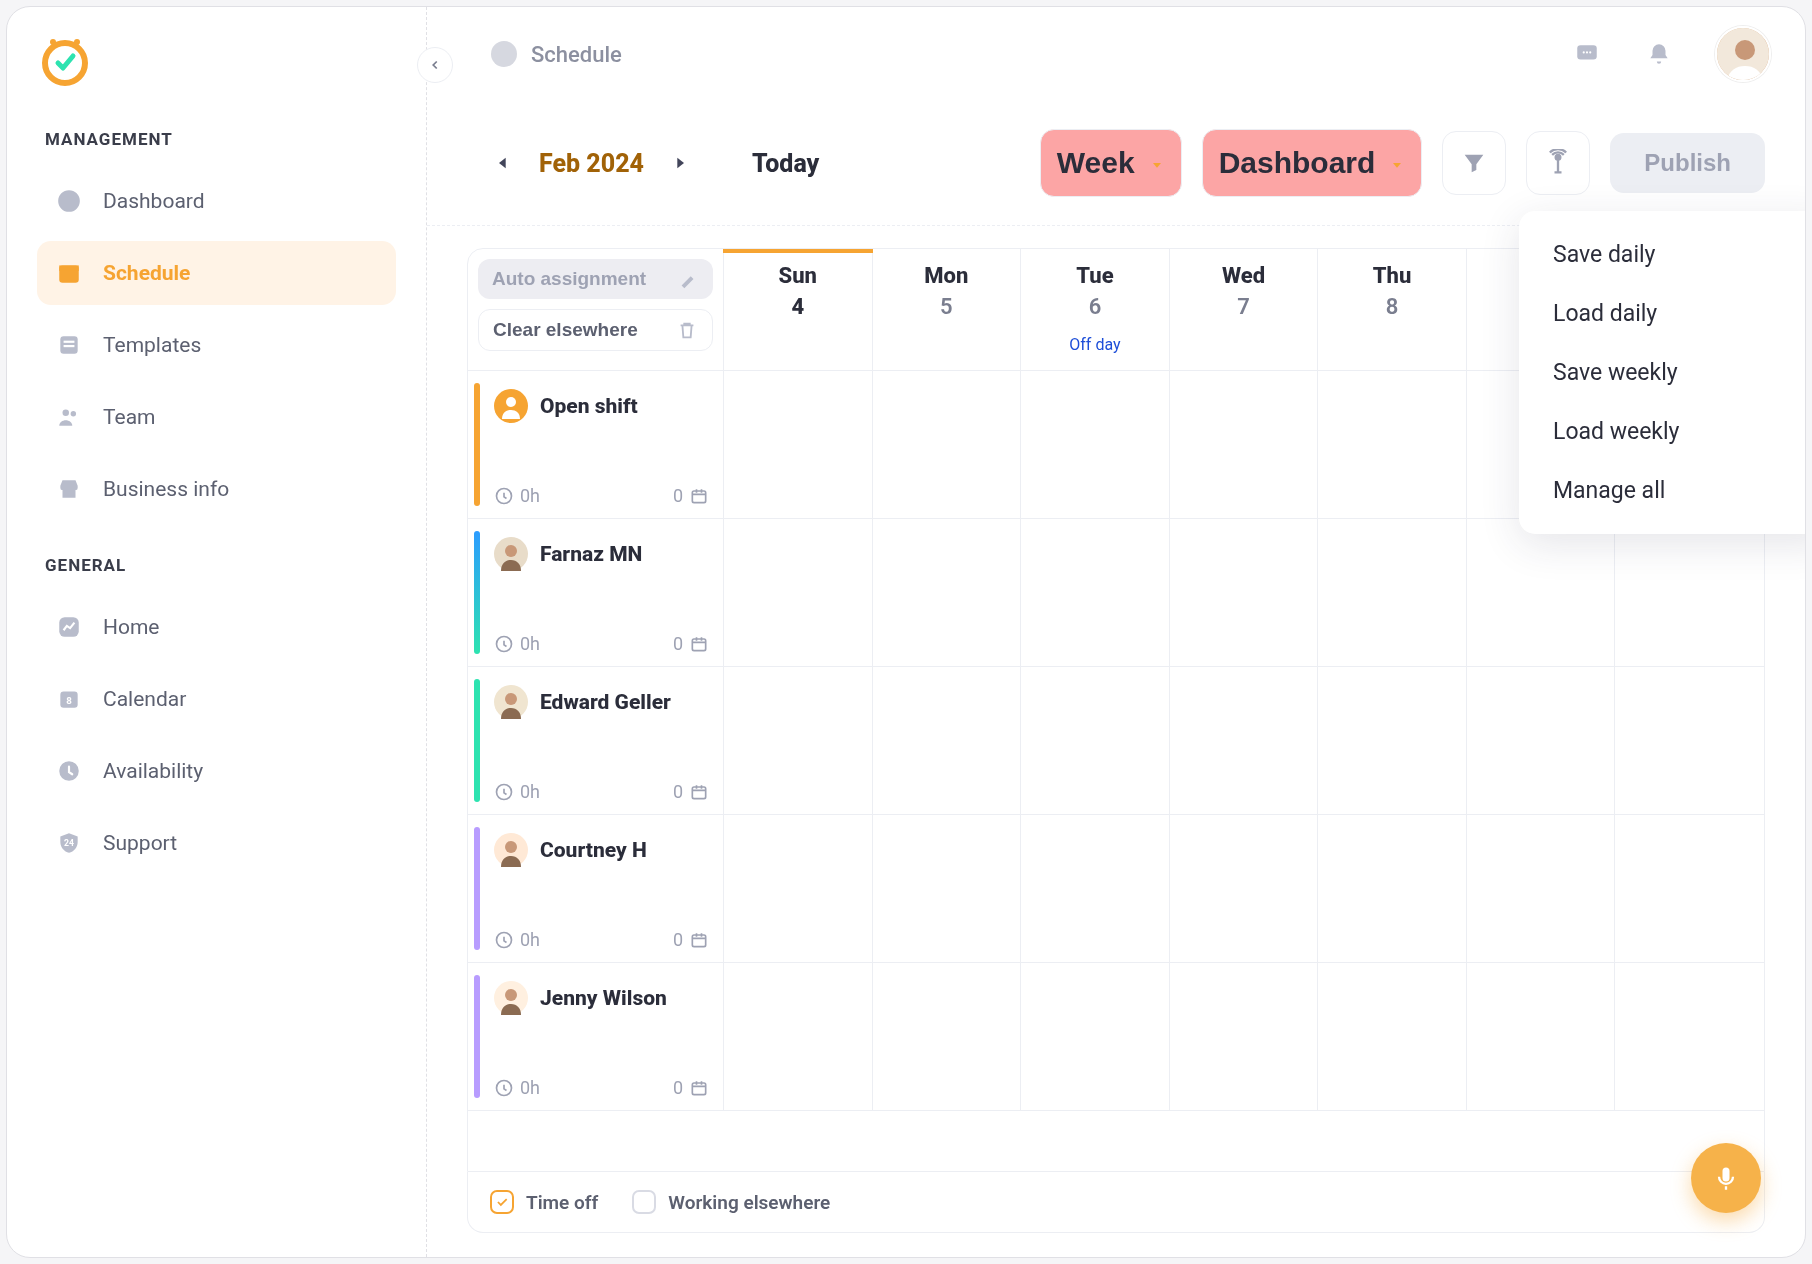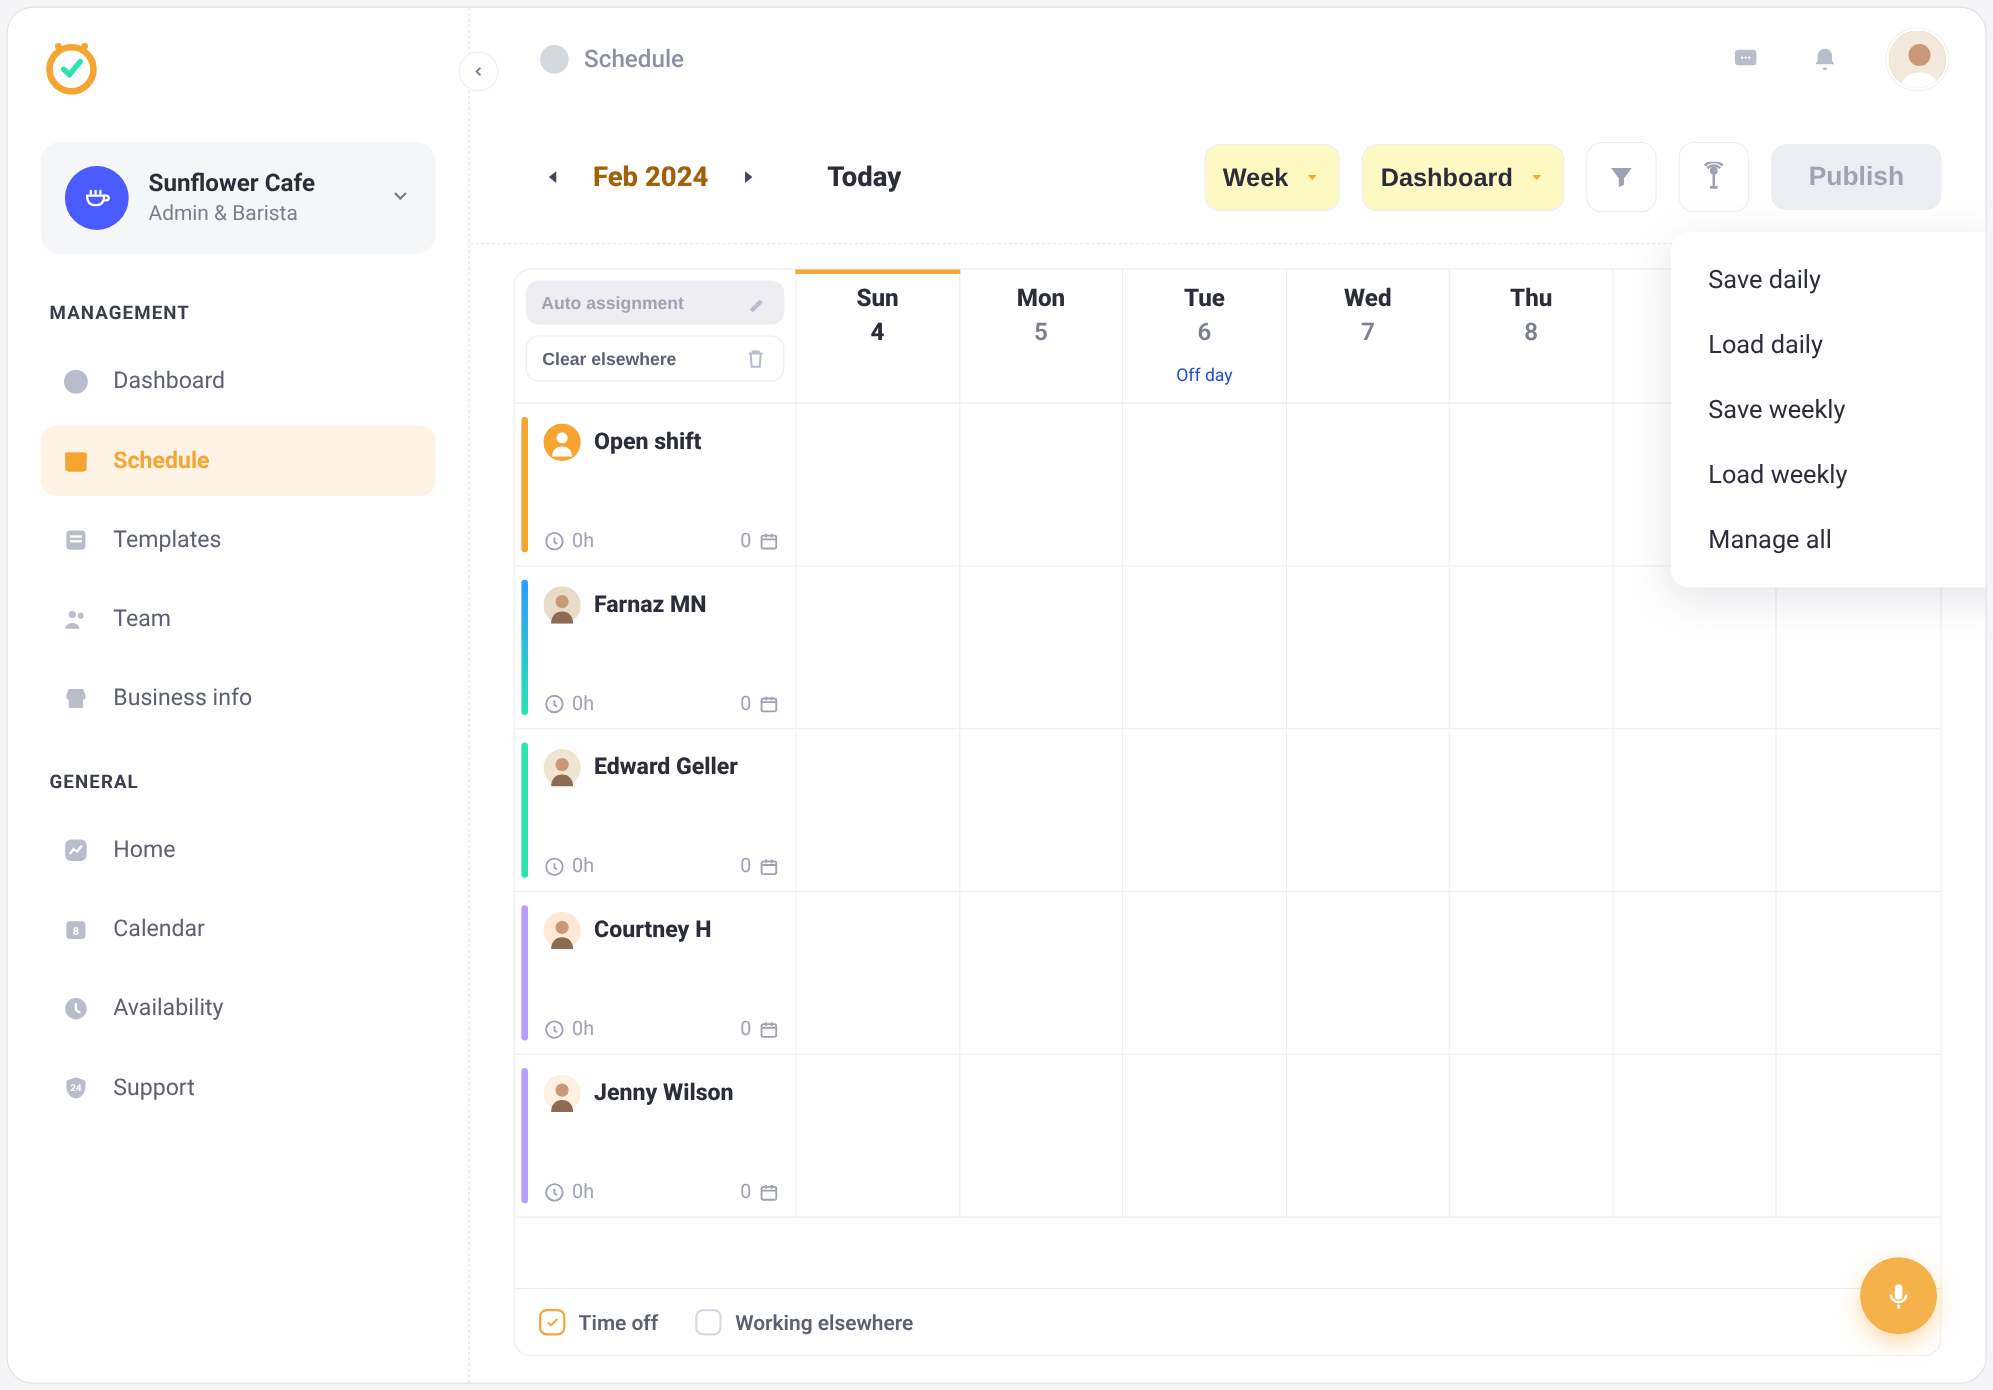--- a/index.html
+++ b/index.html
@@ -90,22 +90,22 @@
     padding: 28px 40px 28px 64px;
     border-bottom:1px dashed #eceef3;
   }
   .month-nav { display:flex; align-items:center; gap:24px;}
   .arrow-btn { width:24px;height:30px;color:#42455a;cursor:pointer;display:flex;align-items:center;justify-content:center;}
   .month-label { font-size:25px;font-weight:800;color:#a16207;}
   .today-label { font-size:25px;font-weight:800;color:#2b2d3a;margin-left:40px;}
   .toolbar-spacer{flex:1;}
   .btn {
     border:1.5px solid #eceef3;border-radius:14px;
-    padding: 16px 16px; background:#fef9c3;
-    font-size:23px;font-weight:800;color:#2b2d3a;
+    padding: 16px 16px; background:#fca5a5;
+    font-size:30px;font-weight:800;color:#2b2d3a;
     display:flex;align-items:center;gap:14px;cursor:pointer;
   }
   .btn .caret{color:#f6a432;}
   .icon-btn {
     border:1.5px solid #eceef3;border-radius:14px;
     width:64px;height:64px;background:#fff;
     display:flex;align-items:center;justify-content:center;cursor:pointer;
     color:#9ea2b3;
   }
   .icon-btn svg{width:28px;height:28px;}
@@ -130,22 +130,22 @@
   }
   .grid-head {
     display:grid; grid-template-columns: 256px repeat(7, 1fr);
     border-bottom:1px solid #eceef3;
   }
   .head-tools {
     padding:10px; display:flex;flex-direction:column;gap:10px;
     border-right:1px solid #eceef3;
   }
   .pill-btn {
-    border-radius:12px;padding:9px 14px;font-size:16px;font-weight:700;
-    display:flex;align-items:flex-end;gap:8px;justify-content:space-between;
+    border-radius:12px;padding:9px 14px;font-size:19px;font-weight:700;
+    display:flex;align-items:center;gap:8px;justify-content:space-between;
     cursor:pointer;
   }
   .pill-auto{background:#ededf2;color:#9ea2b3;border:none;}
   .pill-clear{background:#fff;border:1.5px solid #eceef3;color:#5c6070;}
   .pill-icon{width:22px;height:22px;color:#b8bccb;display:flex;align-items:center;justify-content:center;}
   .day-head {
     text-align:center;padding:14px 4px 16px;border-right:1px solid #eceef3;
     position:relative;
   }
   .day-head:last-child{border-right:none;}
@@ -207,36 +207,20 @@
   <aside class="sidebar">
     <div class="logo">
       <svg viewBox="0 0 54 54">
           <circle cx="27" cy="29" r="20" fill="none" stroke="#f6a432" stroke-width="6"></circle>
           <path d="M20 29 l5 5 l10 -12" fill="none" stroke="#2de3b0" stroke-width="5" stroke-linecap="round" stroke-linejoin="round"></path>
           <circle cx="15" cy="8" r="3" fill="#f6a432"></circle>
           <circle cx="39" cy="8" r="3" fill="#f6a432"></circle>
         </svg>
     </div>
 
-    <div class="workspace-card">
-      <div class="workspace-icon">
-        <svg viewBox="0 0 24 24" width="26" height="26" fill="#fff">
-            <path d="M4 10h14v2a6 6 0 01-6 6H10a6 6 0 01-6-6v-2zm14 0h2a2 2 0 010 4h-2M7 6v2M11 6v2M15 6v2" stroke="#fff" stroke-width="2" fill="none" stroke-linecap="round"></path>
-          </svg>
-      </div>
-      <div class="workspace-text">
-        <div class="workspace-title">Sunflower Cafe</div>
-        <div class="workspace-sub">Admin &amp; Barista</div>
-      </div>
-      <div class="workspace-chevron">
-        <svg width="20" height="20" viewBox="0 0 24 24" fill="none" stroke="currentColor" stroke-width="2.5">
-            <path d="M6 9l6 6 6-6"></path>
-          </svg>
-      </div>
-    </div>
 
     <div class="section-label">MANAGEMENT</div>
 
     <div class="nav-item">
       <span class="nav-icon">
           <svg viewBox="0 0 24 24" fill="currentColor">
             <path d="M12 2a10 10 0 100 20 10 10 0 000-20zm0 2v8h8a8 8 0 00-8-8z"></path>
           </svg>
         </span>
       <span>Dashboard</span>

